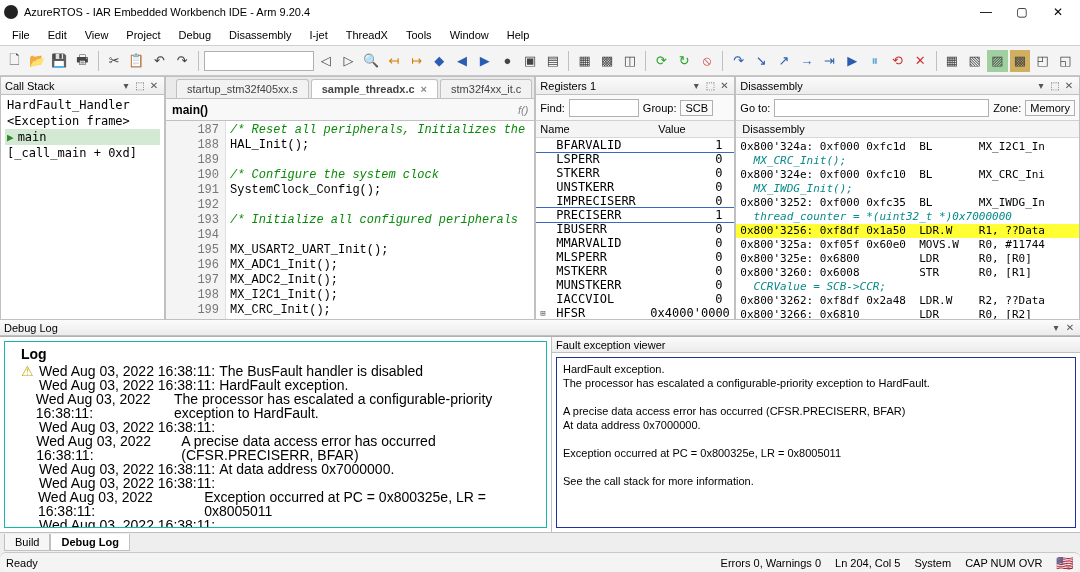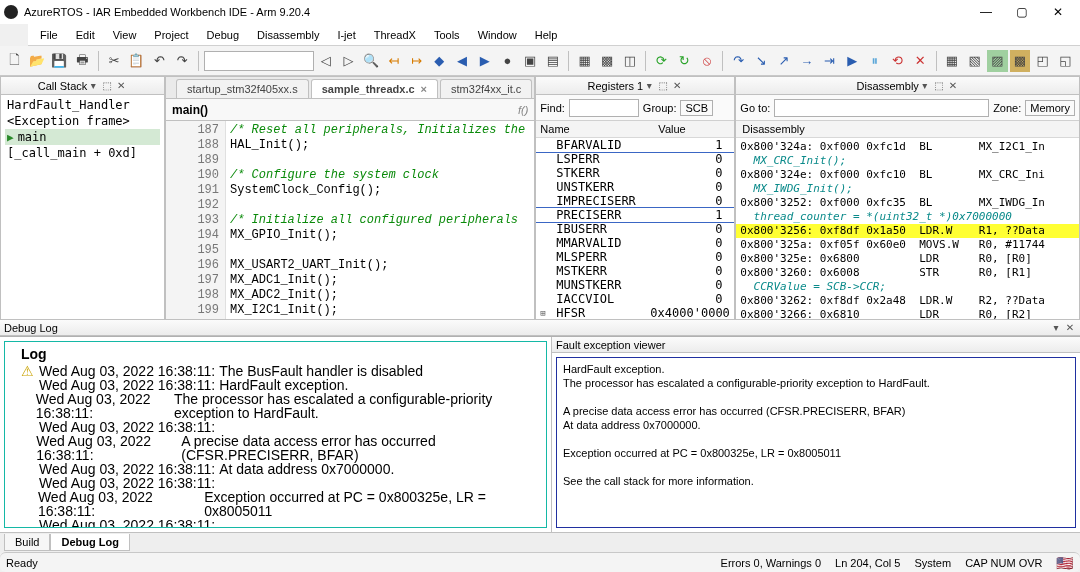--- a/index.html
+++ b/index.html
@@ -2,28 +2,28 @@
 <html><head>
 <meta charset="utf-8">
 <style>
   * { box-sizing: border-box; margin: 0; padding: 0; }
   body { font-family: "Segoe UI", Tahoma, sans-serif; font-size: 11px; background: #f0f0f0; width: 1080px; height: 572px; overflow: hidden; display: flex; flex-direction: column; }
   .titlebar { height: 24px; background: #fff; display: flex; align-items: center; padding: 0 4px; justify-content: space-between; }
   .titlebar-left { display: flex; align-items: center; gap: 6px; }
   .titlebar-icon { width: 14px; height: 14px; background: #222; border-radius: 50%; display: inline-block; }
   .titlebar-controls { display: flex; gap: 0; }
   .titlebar-controls span { width: 36px; height: 24px; display: flex; align-items: center; justify-content: center; font-size: 12px; }
-  .menubar { height: 22px; background: #fff; display: flex; align-items: center; padding: 0 4px; gap: 2px; border-bottom: 1px solid #d0d0d0; margin-left: 28px; }
+  .menubar { height: 22px; background: #fff; display: flex; align-items: center; padding: 0 4px; gap: 2px; border-bottom: 1px solid #d0d0d0; }
   .menubar span { padding: 2px 8px; cursor: default; }
   .toolbar { height: 30px; background: #f4f4f4; border-bottom: 1px solid #c8c8c8; display: flex; align-items: center; padding: 0 4px; gap: 2px; }
   .tbtn { width: 22px; height: 22px; display: flex; align-items: center; justify-content: center; border: 1px solid transparent; font-size: 13px; color:#444; }
   .tsep { width: 1px; height: 20px; background: #c0c0c0; margin: 0 3px; }
   .workspace { flex: 1; display: flex; overflow: hidden; }
   .panel { display: flex; flex-direction: column; background: #fff; border: 1px solid #c0c0c0; }
-  .panel-header { height: 18px; background: linear-gradient(#fbfbfb,#ececec); border-bottom: 1px solid #c0c0c0; display: flex; align-items: center; padding: 0 4px; font-size: 11px; justify-content: center; }
+  .panel-header { height: 18px; background: linear-gradient(#fbfbfb,#ececec); border-bottom: 1px solid #c0c0c0; display: flex; align-items: center; padding: 0 4px; font-size: 11px; justify-content: space-between; }
   .header-controls { display:flex; gap:2px; }
   .header-controls span { font-size:10px; color:#555; cursor:default; width:12px; text-align:center; }
   .callstack { width: 165px; }
   .callstack-body { flex:1; font-family: Consolas, monospace; font-size: 12px; padding:2px 4px; }
   .cs-line { padding: 1px 2px; white-space: nowrap; display:flex; align-items:center; gap:4px; }
   .cs-cur { background: #d4e9d4; }
   .green-arrow { color: #2a8a2a; font-size:11px; }
   .editor-area { flex: 1; display:flex; flex-direction:column; }
   .tabs { height: 22px; display:flex; background:#eaeaea; border-bottom:1px solid #c0c0c0; align-items: flex-end; padding-left:10px; gap:0; }
   .tab { padding:3px 10px; font-size:11px; border:1px solid #c0c0c0; border-bottom:none; background:#f2f2f2; margin-right:2px; border-top-left-radius:3px; border-top-right-radius:3px; color:#444; }
@@ -224,21 +224,20 @@
           <div>200</div>
         </div>
       <div class="code-lines" id="code-lines">
           <div><span class="c-comment">/* Reset all peripherals, Initializes the</span></div>
           <div>HAL_Init();</div>
           <div></div>
           <div><span class="c-comment">/* Configure the system clock</span></div>
           <div>SystemClock_Config();</div>
           <div></div>
           <div><span class="c-comment">/* Initialize all configured peripherals</span></div>
-          <div>MX_GPIO_Init();</div>
           <div></div>
           <div>MX_USART2_UART_Init();</div>
           <div>MX_ADC1_Init();</div>
           <div>MX_ADC2_Init();</div>
           <div>MX_I2C1_Init();</div>
           <div>MX_CRC_Init();</div>
         </div>
     </div>
   </div>
 

